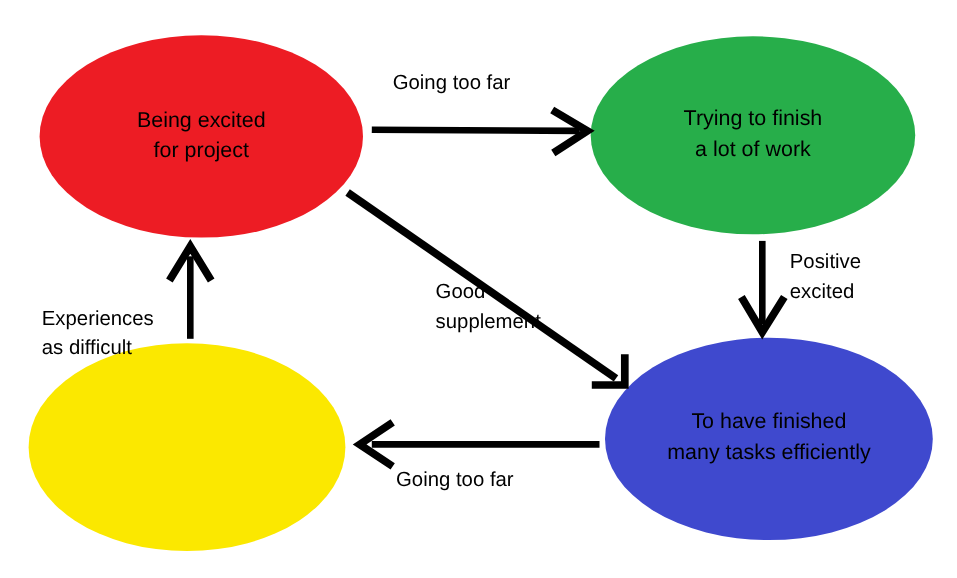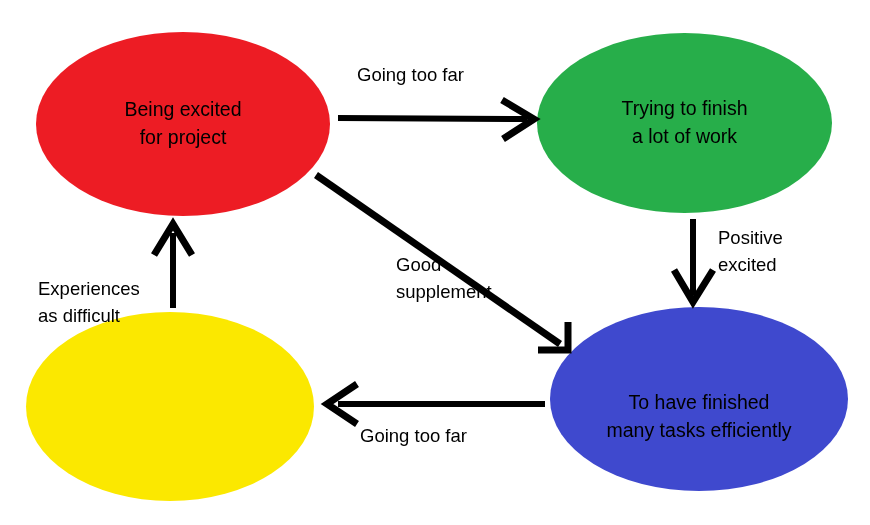--- a/index.html
+++ b/index.html
@@ -46,21 +46,21 @@
   }
   .lbl-going-top   { left: 357px; top: 62px;  }
   .lbl-positive    { left: 718px; top: 225px; }
   .lbl-experiences { left: 38px;  top: 244px; margin-top: 32px; }
   .lbl-good        { left: 348px; top: 252px; margin-left: 48px; }
   .lbl-going-bot   { left: 360px; top: 423px; }
 
   .node-red    { left: 36px;  top: 32px;  width: 294px; height: 184px; }
   .node-green  { left: 537px; top: 33px;  width: 295px; height: 180px; }
   .node-yellow { left: 26px;  top: 312px; width: 288px; height: 189px; }
-  .node-blue   { left: 550px; top: 325px; width: 298px; height: 184px; }
+  .node-blue   { left: 550px; top: 306px; width: 298px; height: 184px; }
 </style>
 </head>
 <body>
 
 <div id="canvas" style="background: rgb(255, 255, 255);">
 
   <svg id="diagram-svg" viewBox="0 0 870 525">
     <defs></defs>
 
     <ellipse cx="183" cy="124" rx="147" ry="92" fill="#ED1C24"></ellipse>

